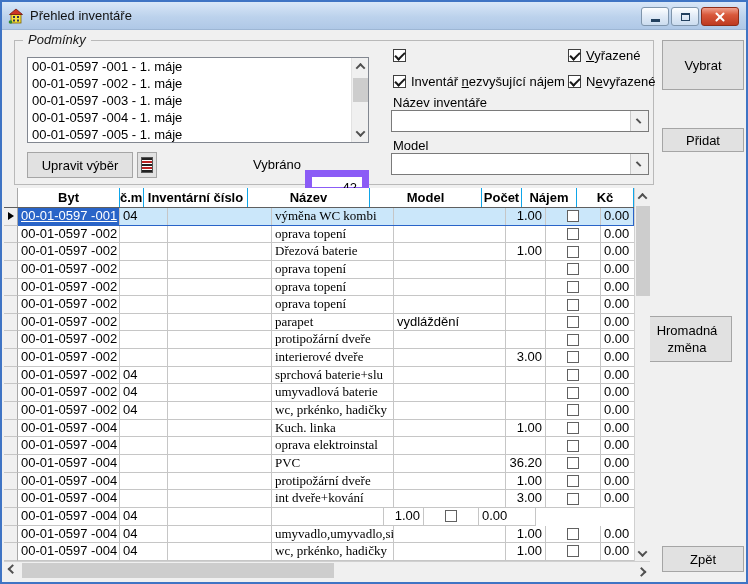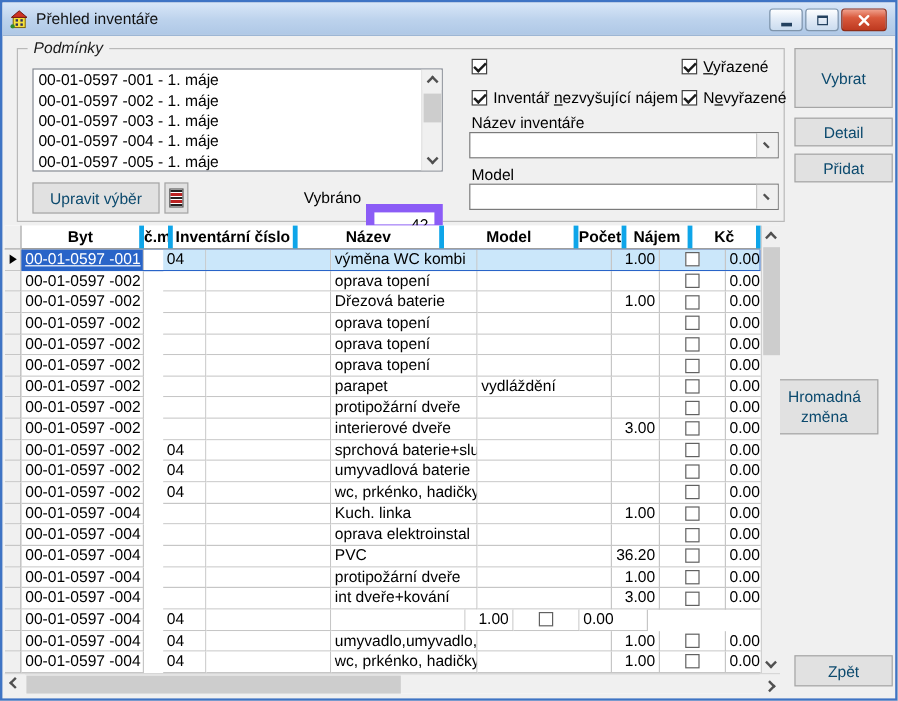--- a/index.html
+++ b/index.html
@@ -44,21 +44,21 @@
   .sb-thumb { position:absolute; background:#CDCDCD; }
   .chev { width:7px; height:7px; border-left:2px solid #505050; border-top:2px solid #505050; }
   .chev.up    { transform:rotate(45deg)  translate(1px,1px); }
   .chev.down  { transform:rotate(225deg) translate(1px,1px); }
   .chev.left  { transform:rotate(-45deg) translate(1px,-1px); }
   .chev.right { transform:rotate(135deg) translate(1px,-1px); }
 
   .lb-scroll { position:absolute; right:0; top:0; width:17px; height:100%; background:#F0F0F0; border-left:1px solid #E2E2E2; }
 
   
-  .btn { background:#E1E1E1; border:1px solid #A5A5A5; color:#0c4a6e; font-size:13px;
+  .btn { background:#E1E1E1; border:1px solid #A5A5A5; color:#000000; font-size:13px;
          display:flex; align-items:center; justify-content:center; text-align:center; cursor:default; }
 
   .btn-upravit { position:absolute; left:12px; top:111px; width:106px; height:26px; }
   .btn-listicon { position:absolute; left:122px; top:111px; width:20px; height:26px; }
   .listicon { width:12px; height:16px; background:#fff; border:1px solid #555;
               background-image:repeating-linear-gradient(#222 0 2px, #fff 2px 3px, #B22 3px 5px, #fff 5px 6px); }
 
   .lbl { color:#000; }
   .vybrano-label { position:absolute; left:200px; top:116px; width:86px; text-align:right; }
   .vybrano-field { position:absolute; left:290px; top:129px; width:64px; height:24px;
@@ -89,31 +89,31 @@
   .btn-vybrat  { position:absolute; left:660px; top:38px;  width:82px; height:50px; }
   .btn-detail  { position:absolute; left:660px; top:96px;  width:82px; height:24px; }
   .btn-pridat  { position:absolute; left:660px; top:126px; width:82px; height:24px; }
   .btn-hromadna{ position:absolute; left:640px; top:314px; width:90px; height:46px; padding:2px; line-height:17px; }
   .btn-zpet    { position:absolute; left:660px; top:544px; width:82px; height:26px; }
 
   
   .grid { position:absolute; left:2px; top:186px; width:646px; height:390px; background:#fff; }
   .ghead { position:absolute; left:0; top:0; width:630px; height:20px; display:flex;
            background:#fff; border-bottom:1px solid #5F5F5F; }
-  .hcell { font-weight:bold; text-align:center; line-height:19px; border-right:4px solid #0ea5e9;
+  .hcell { font-weight:bold; text-align:center; line-height:19px; border-right:1px solid #0ea5e9;
            white-space:nowrap; overflow:hidden; flex:none; }
   .gbody { position:absolute; left:0; top:20px; width:630px; height:353px; overflow:hidden; background:#fff; }
   .trow { position:relative; display:flex; height:17.65px; }
   .cell { border-right:1px solid #C6C6C6; border-bottom:1px solid #C6C6C6;
           padding:0 3px; line-height:16.5px; white-space:nowrap; overflow:hidden; flex:none; background:#fff; }
   .c-sel { width:14px;  background:#F0F0F0; border-right:1px solid #A8A8A8; display:flex; align-items:center; justify-content:center; padding:0; }
   .c-byt { width:102px; }
-  .c-cm  { width:36px;margin-left:16px; }
+  .c-cm  { width:48px; }
   .c-inv { width:104px; }
-  .c-naz { width:122px; }
+  .c-naz { width:122px;font-family:Liberation Serif, serif; }
   .c-mod { width:112px; }
   .c-poc { width:40px; text-align:right; }
   .c-naj { width:55px; display:flex; align-items:center; justify-content:center; padding:0; }
   .c-kc  { width:57px; text-align:left; }
   .h-sel { width:14px; background:#F0F0F0; border-right:1px solid #A8A8A8; }
   .h-byt { width:102px; } .h-cm{ width:24px; } .h-inv{ width:104px; } .h-naz{ width:122px; }
   .h-mod { width:112px; } .h-poc{ width:40px; } .h-naj{ width:55px; } .h-kc{ width:57px; }
 
   .trow.selected .cell { background:#CBE7FA; }
   .trow.selected .c-byt { background:#2964C8; color:#fff;text-decoration:underline; }
@@ -218,21 +218,20 @@
     <span class="lbl model-label">Model</span>
     <div class="combo combo2">
       <span></span>
       <div class="drop">
           <div class="chev"></div>
         </div>
     </div>
   </div>
 
   <div class="btn btn-vybrat">Vybrat</div>
-  <div class="btn btn-detail">Detail</div>
   <div class="btn btn-pridat">Přidat</div>
   <div class="btn btn-hromadna">Hromadná změna</div>
   <div class="btn btn-zpet">Zpět</div>
 
   <div class="grid">
     <div class="ghead">
       <div class="hcell h-sel"></div>
       <div class="hcell h-byt">Byt</div>
       <div class="hcell h-cm">č.m.</div>
       <div class="hcell h-inv">Inventární číslo</div>

